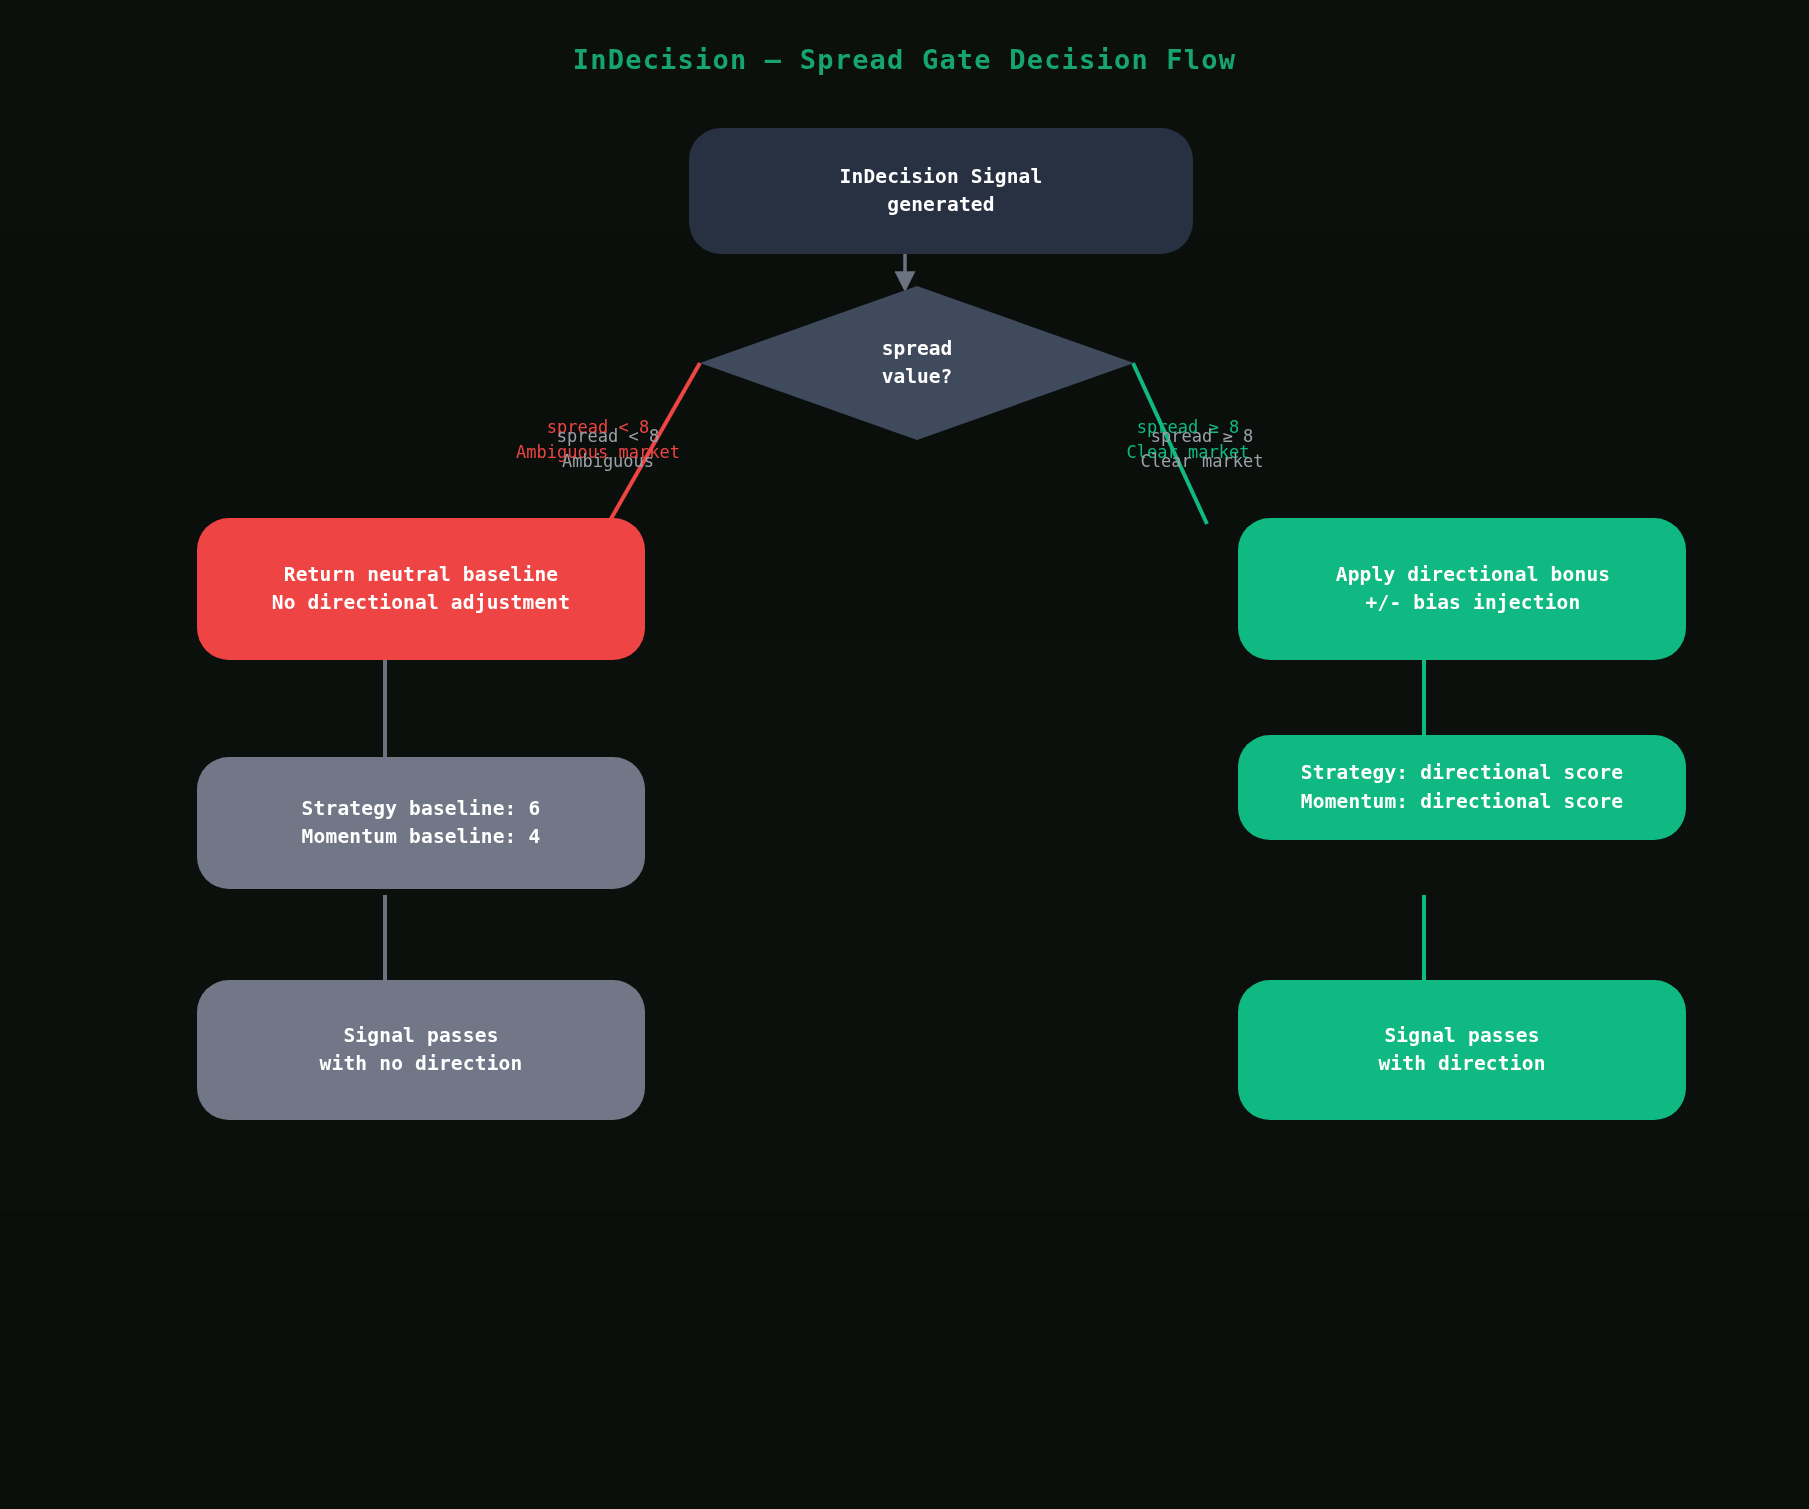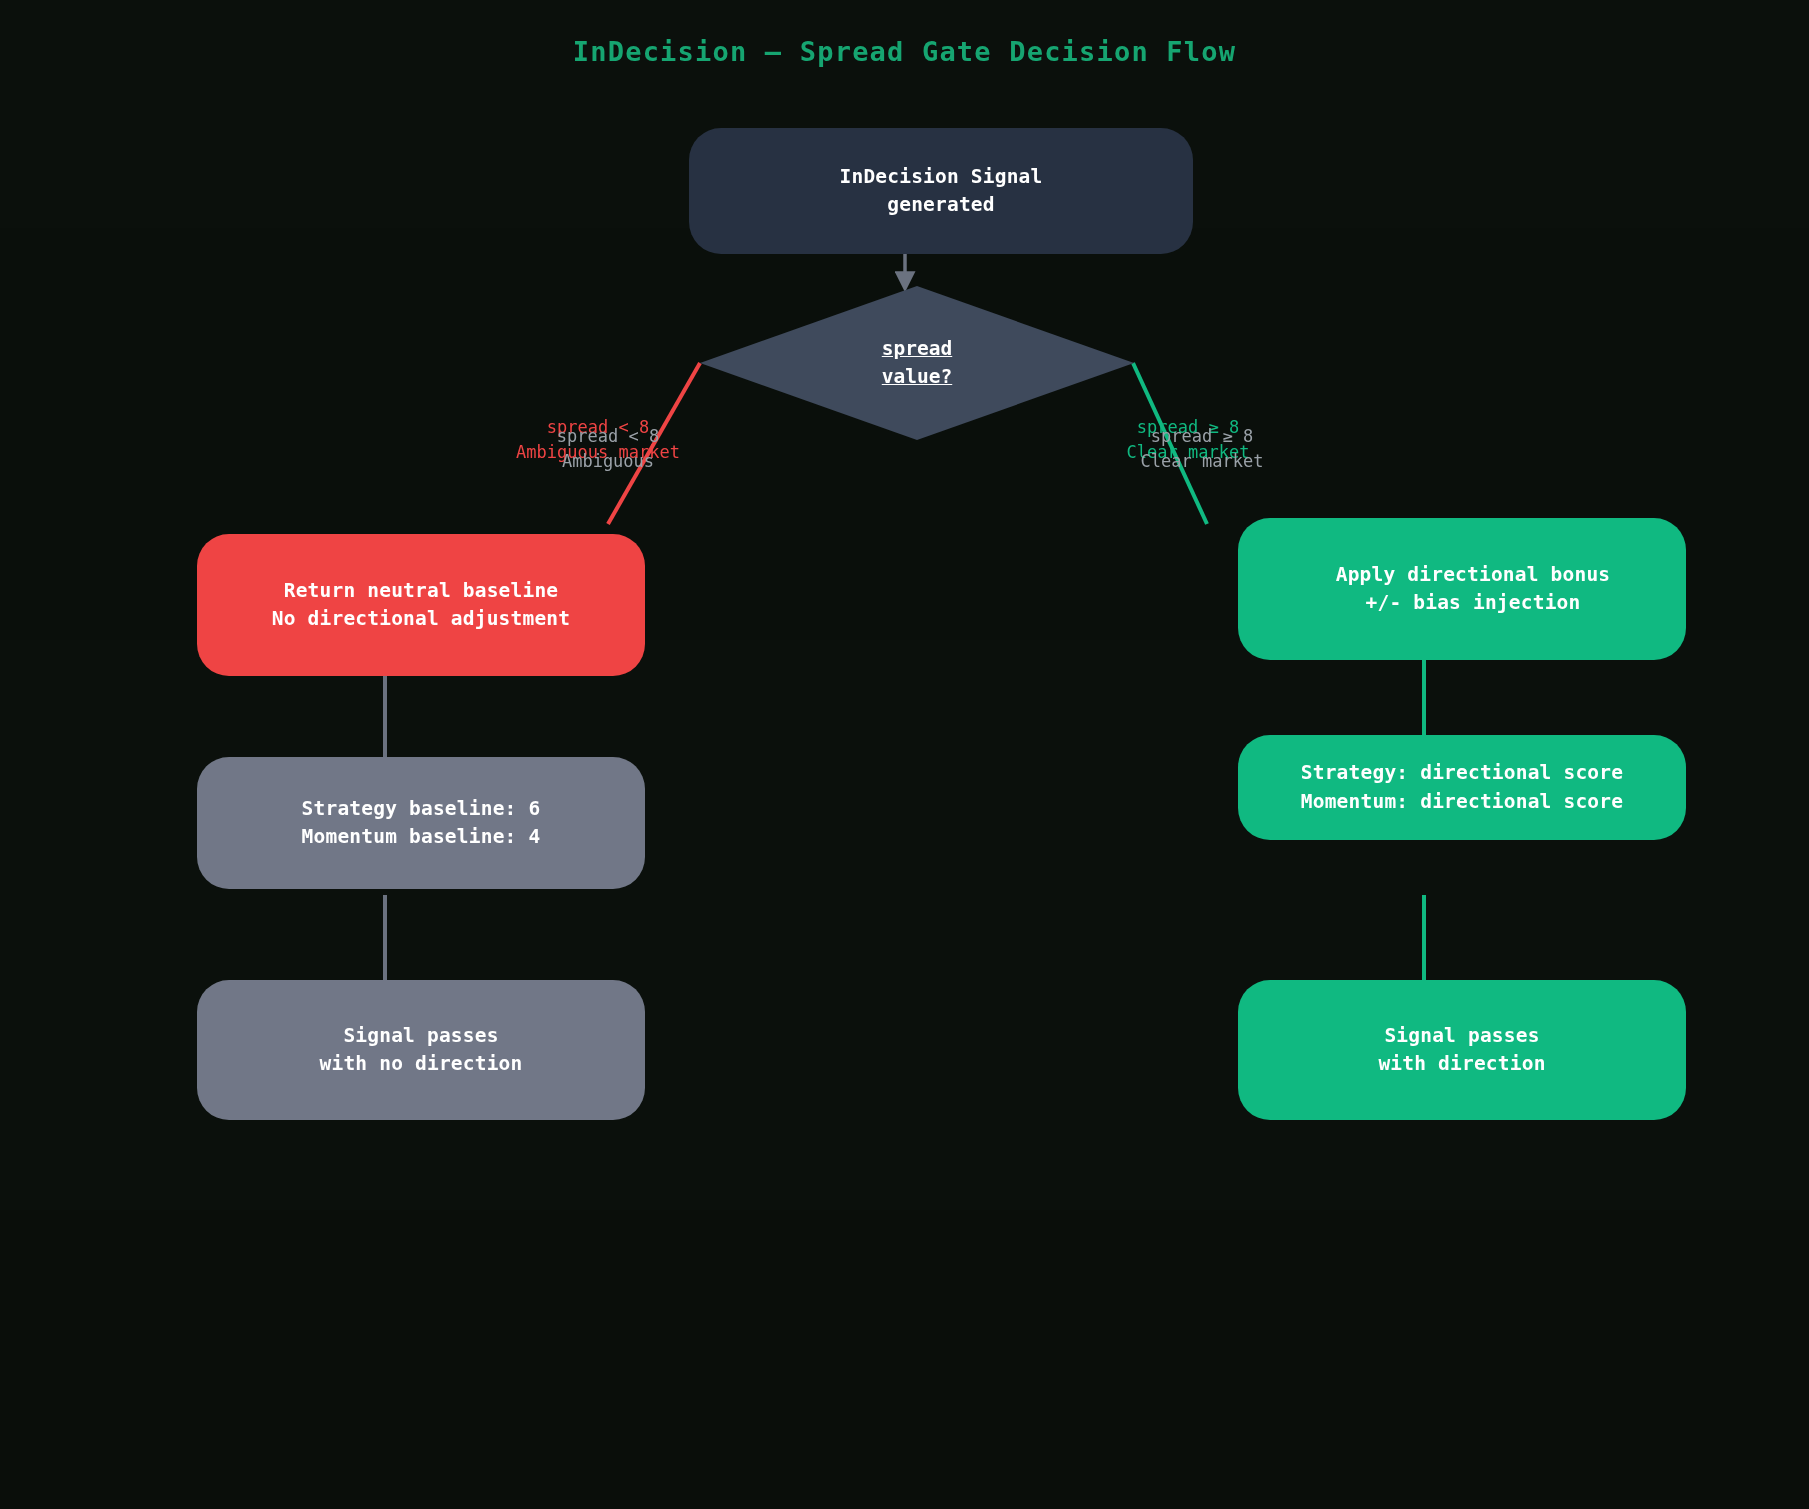--- a/index.html
+++ b/index.html
@@ -84,21 +84,21 @@
     white-space: pre-line;
     background: #3f4a5c;
     clip-path: polygon(50% 0%, 100% 50%, 50% 100%, 0% 50%);
     z-index: 3;
   }
 
   
   #title {
     position: absolute;
     left: 0;
-    top: 36px;
+    top: 44px;
     width: 1809px;
     text-align: center;
     font-size: 27px;
     font-weight: bold;
     letter-spacing: 1.2px;
     color: #16a571;
     z-index: 4;
   }
 
   
@@ -140,24 +140,24 @@
   <line x1="385" y1="895" x2="385" y2="980" stroke="#6b7280" stroke-width="4"></line>
 
   <line x1="1424" y1="660" x2="1424" y2="757" stroke="#10b981" stroke-width="4"></line>
 
   <line x1="1424" y1="895" x2="1424" y2="980" stroke="#10b981" stroke-width="4"></line>
 </svg>
 
 <div class="node node-start" style="left:653px; top:128px; width:504px; height:126px;">InDecision Signal
 generated</div>
 
-<div class="node-decision" style="left:700px; top:286px; width:434px; height:154px;text-decoration:underline;">spread
+<div class="node-decision" style="left:700px; top:286px; width:434px; height:154px;">spread
 value?</div>
 
-<div class="node node-red" style="left:161px; top:534px; width:448px; height:142px;">Return neutral baseline
+<div class="node node-red" style="left:161px; top:518px; width:448px; height:142px;">Return neutral baseline
 No directional adjustment</div>
 
 <div class="node node-green" style="left:1202px; top:518px; width:448px; height:142px;padding-left:22px;">Apply directional bonus
 +/- bias injection</div>
 
 <div class="node node-gray" style="left:161px; top:757px; width:448px; height:132px;">Strategy baseline: 6
 Momentum baseline: 4</div>
 
 <div class="node node-green" style="left:1202px; top:735px; width:448px; height:105px;">Strategy: directional score
 Momentum: directional score</div>

